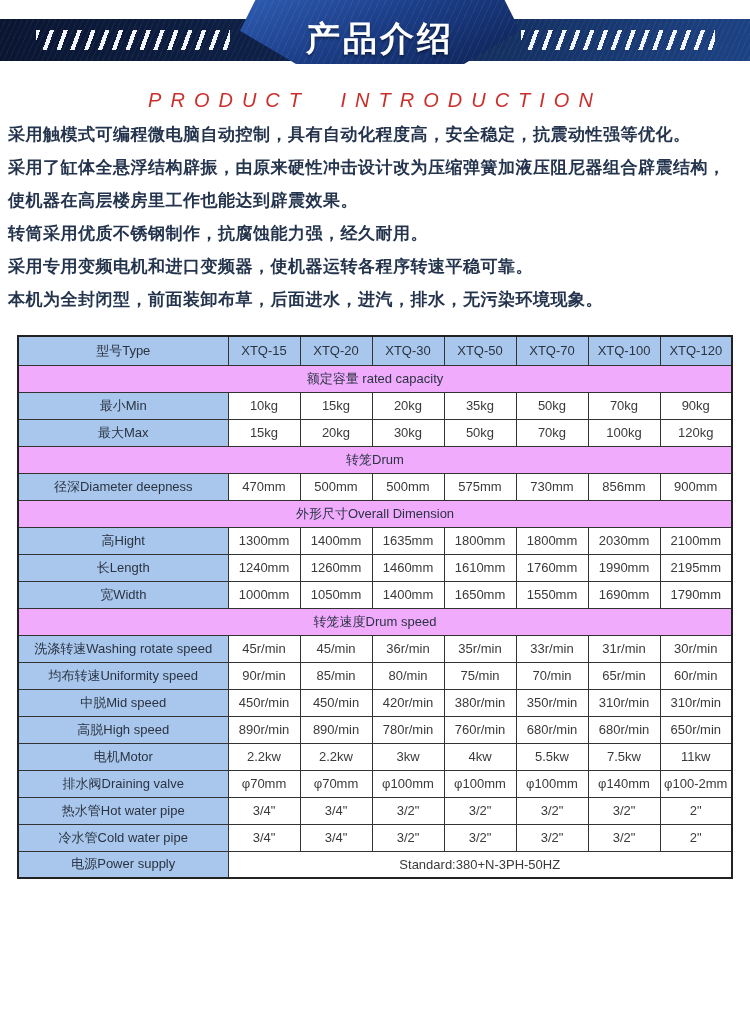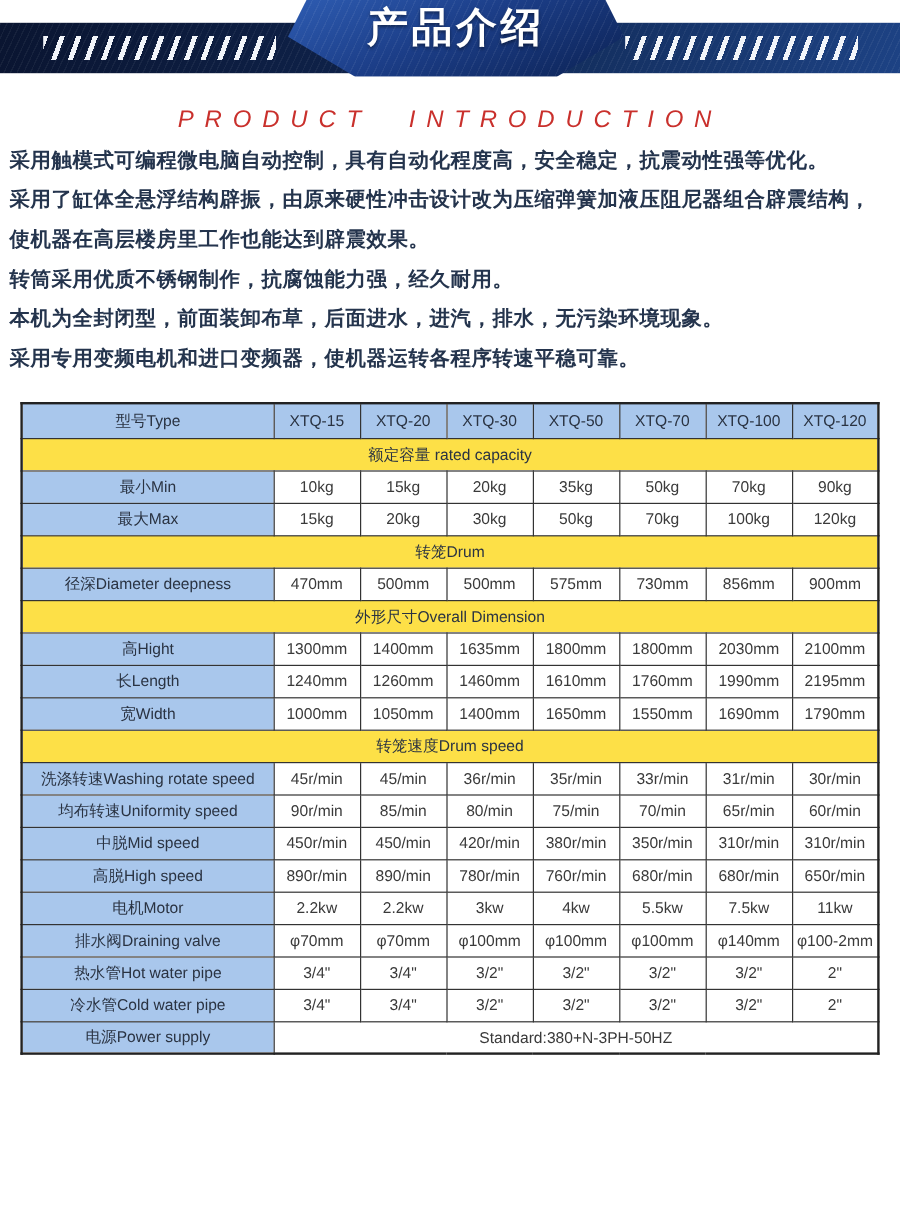--- a/index.html
+++ b/index.html
@@ -23,21 +23,21 @@
   .stripes {
     position: absolute; top: 11px; height: 20px;
     background: repeating-linear-gradient(110deg, #f2f5fa 0 4px, transparent 4px 13px);
   }
   .stripes.left  { left: 36px;  width: 194px; }
   .stripes.right { left: 521px; width: 194px; }
   .ribbon {
     position: absolute; left: 240px; top: 0; width: 280px; height: 64px;
     background: linear-gradient(155deg, #2e5cb2 0%, #1c3e88 45%, #0c2254 100%);
     clip-path: polygon(5.5% 0, 94.5% 0, 100% 48%, 80% 100%, 20% 100%, 0 48%);
-    display: flex; align-items: flex-start; justify-content: center;
+    display: flex; align-items: flex-end; justify-content: center;
   }
   .ribbon::before {
     content: ""; position: absolute; inset: 0;
     background: repeating-linear-gradient(115deg, rgba(255,255,255,.06) 0 1px, transparent 1px 6px);
   }
   .banner-title {
     position: relative; color: #ffffff; font-size: 34px; font-weight: bold;
     letter-spacing: 3px; text-shadow: 0 2px 3px rgba(0,0,0,.45); padding-bottom: 2px;
   }
   .banner-subtitle {
@@ -57,21 +57,21 @@
   table.spec {
     margin: 18px auto 0; width: 714px;
     border-collapse: collapse; table-layout: fixed;
     font-size: 13px; color: #333; border: 2px solid #222;
   }
   table.spec td {
     border: 1px solid #333; text-align: center;
     height: 27px; padding: 0 2px; overflow: hidden;
   }
   td.lbl { background: #a9c7ec; color: #2a3342; }
-  td.sec { background: #fde047; color: #2a3342; height: 30px; }
+  td.sec { background: #f0abfc; color: #2a3342; height: 30px; }
   td.val { background: #ffffff; color: #3a3a3a; }
   tr.hrow td { height: 29px; }
 </style>
 </head>
 <body>
 
 <div class="banner">
   <div class="bar">
     <div class="stripes left"></div>
     <div class="stripes right"></div>
@@ -79,22 +79,22 @@
   <div class="ribbon">
     <span class="banner-title">产品介绍</span>
   </div>
   <div class="banner-subtitle">PRODUCT INTRODUCTION</div>
 </div>
 
 <div class="intro">
     <p>采用触模式可编程微电脑自动控制，具有自动化程度高，安全稳定，抗震动性强等优化。</p>
     <p>采用了缸体全悬浮结构辟振，由原来硬性冲击设计改为压缩弹簧加液压阻尼器组合辟震结构，使机器在高层楼房里工作也能达到辟震效果。</p>
     <p>转筒采用优质不锈钢制作，抗腐蚀能力强，经久耐用。</p>
+    <p>采用专用变频电机和进口变频器，使机器运转各程序转速平稳可靠。</p>
     <p>本机为全封闭型，前面装卸布草，后面进水，进汽，排水，无污染环境现象。</p>
-    <p>采用专用变频电机和进口变频器，使机器运转各程序转速平稳可靠。</p>
   </div>
 
 <table class="spec">
   <colgroup>
     <col style="width:210px">
     <col style="width:72px">
       <col style="width:72px">
       <col style="width:72px">
     <col style="width:72px">
       <col style="width:72px">

